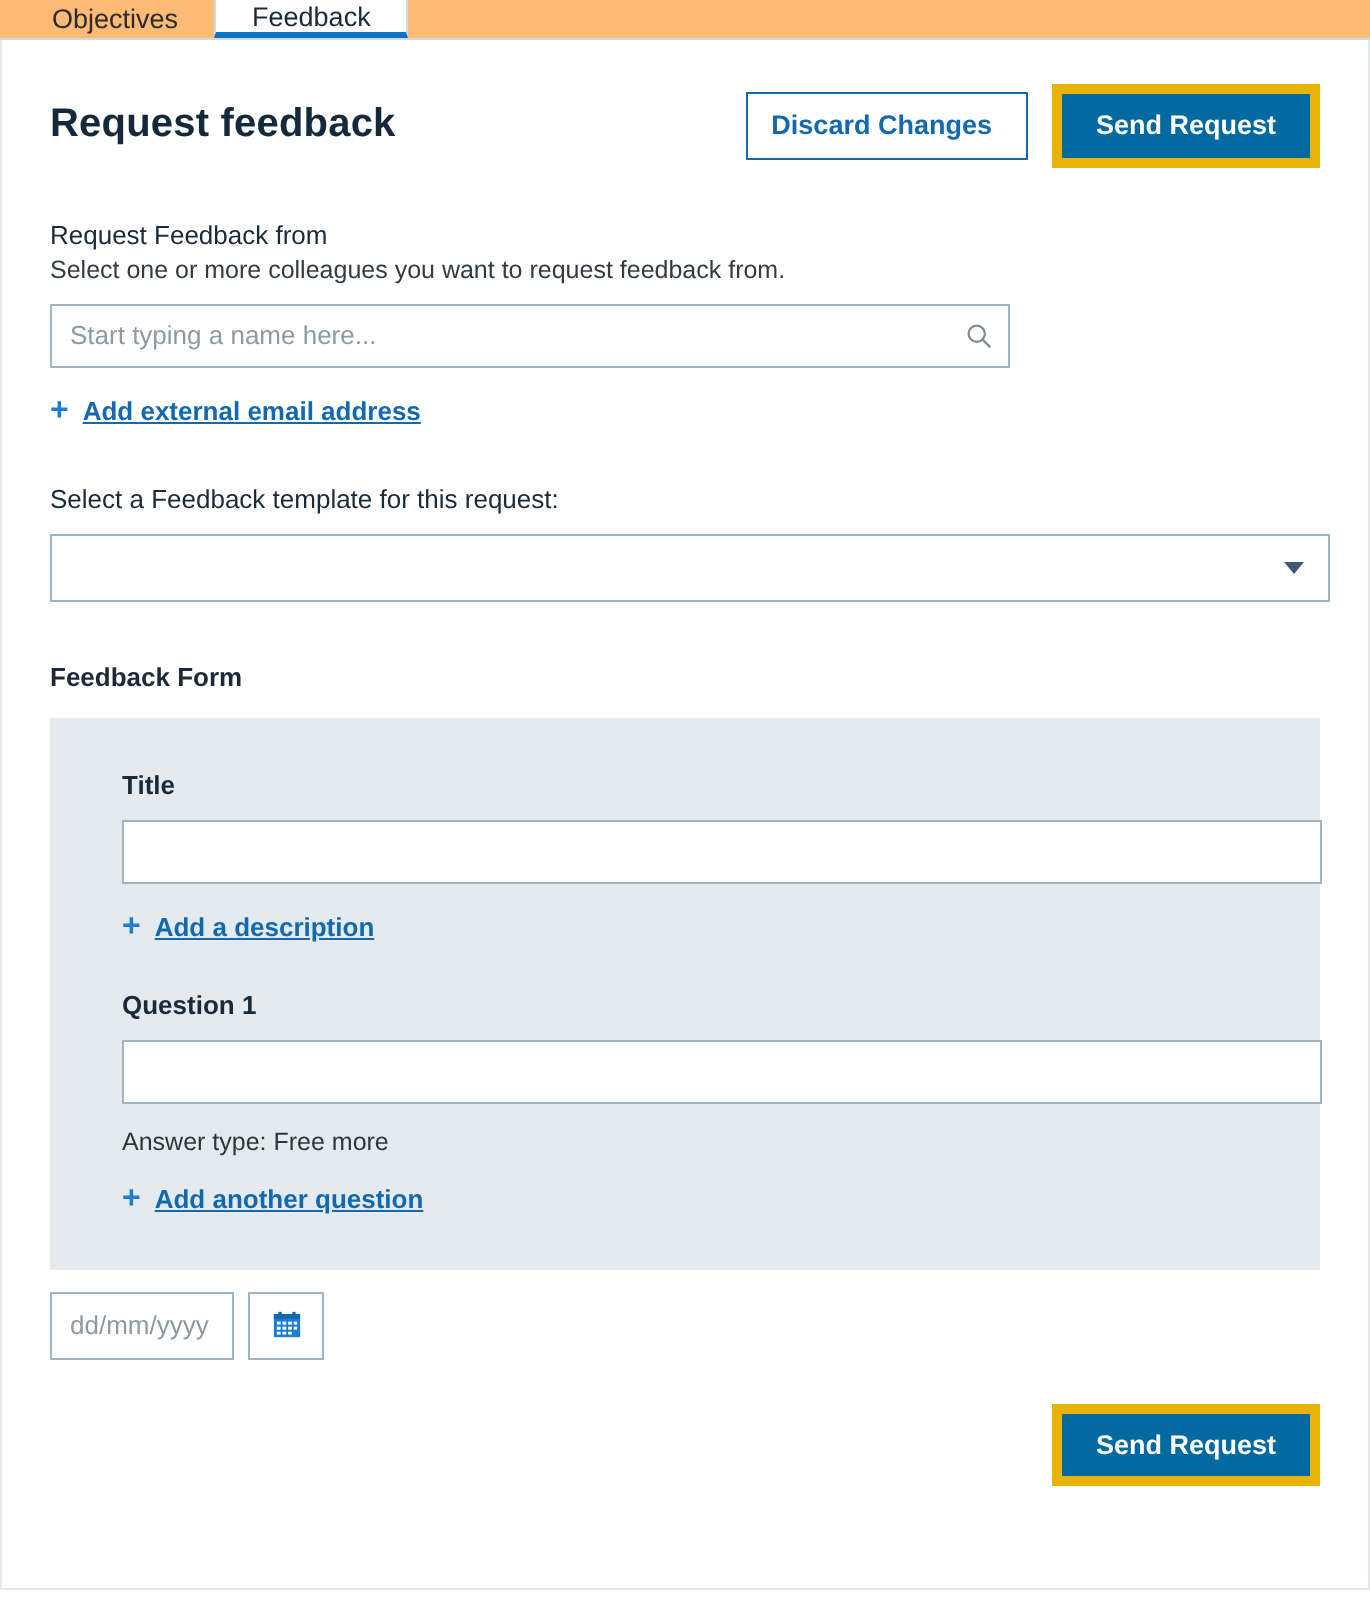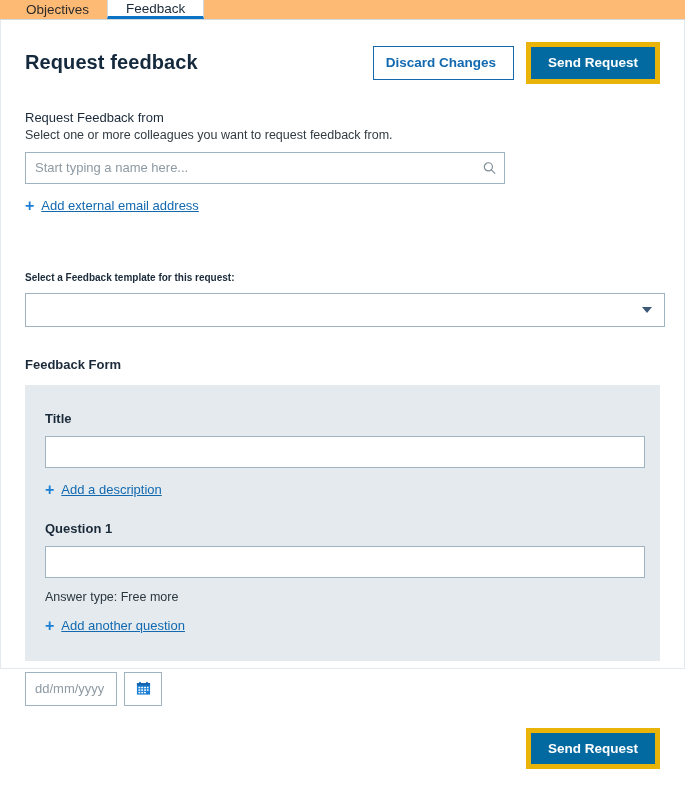--- a/index.html
+++ b/index.html
@@ -46,21 +46,21 @@
     color: #1b2a3a;
   }
 
   
   .card {
     position: relative;
     margin: 0;
     border-left: 1px solid #e3e9ec;
     border-right: 1px solid #e3e9ec;
     border-bottom: 1px solid #e3e9ec;
-    height: 649px;
+    height: 775px;
     box-sizing: border-box;
     background: #ffffff;
     padding: 0 24px;
   }
 
   
   .header-row {
     display: flex;
     align-items: center;
     justify-content: space-between;
@@ -159,24 +159,25 @@
   .plus-glyph {
     color: #1a7fd4;
     font-size: 16px;
     font-weight: bold;
     line-height: 1;
   }
   .link-text {
     color: #1269b0;
     font-size: 13px;
     text-decoration: underline;
-  }
-
-  
-  .select-label { margin-top: 57px; font-weight: bold; font-size: 10px; }
+    font-weight: bold;
+  }
+
+  
+  .select-label { margin-top: 27px; font-weight: normal; font-size: 13px; }
   .select-wrap {
     position: relative;
     width: 640px;
     margin-top: 10px;
   }
   .select-box {
     width: 100%;
     height: 34px;
     box-sizing: border-box;
     border: 1px solid #9fb3c0;
@@ -191,21 +192,21 @@
     border-left: 5px solid transparent;
     border-right: 5px solid transparent;
     border-top: 6px solid #3c5a77;
   }
 
   
   .panel-label { margin-top: 30px; }
   .panel {
     margin-top: 13px;
     background: #e4eaed;
-    padding: 26px 20px 26px 20px;
+    padding: 26px 20px 26px 36px;
     box-sizing: border-box;
   }
   .panel-field-label {
     font-size: 13px;
     font-weight: bold;
     color: #1b2a3a;
     margin: 0 0 10px 0;
   }
   .panel-input {
     width: 600px;

